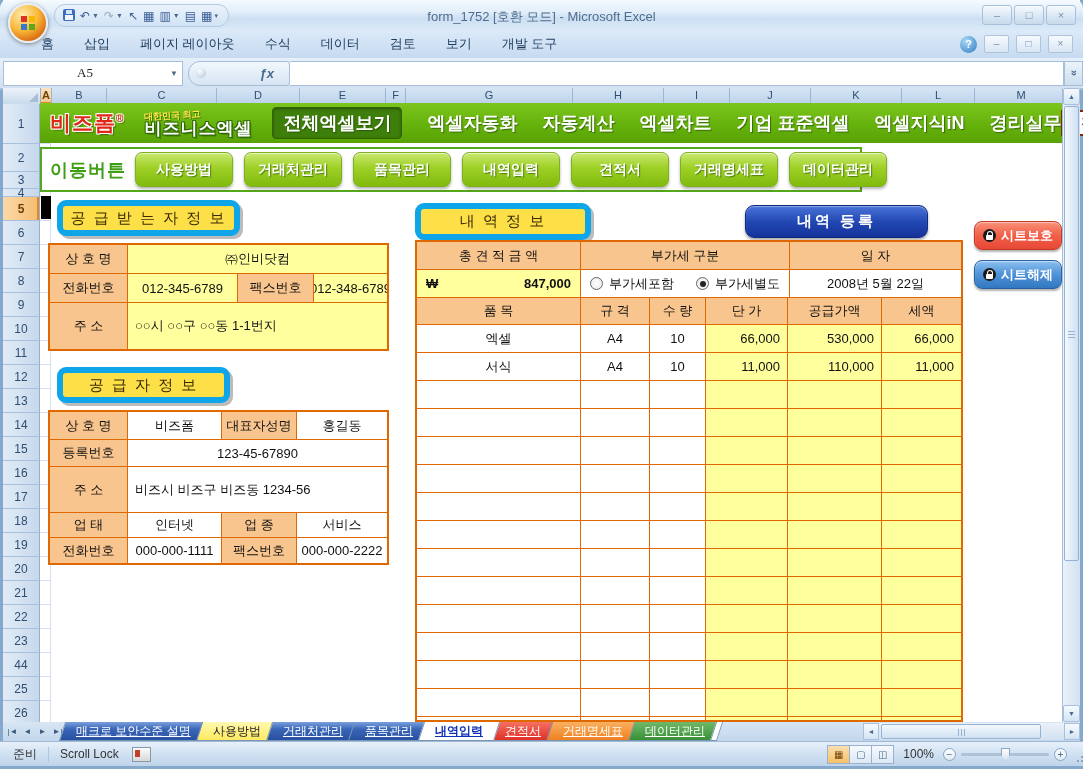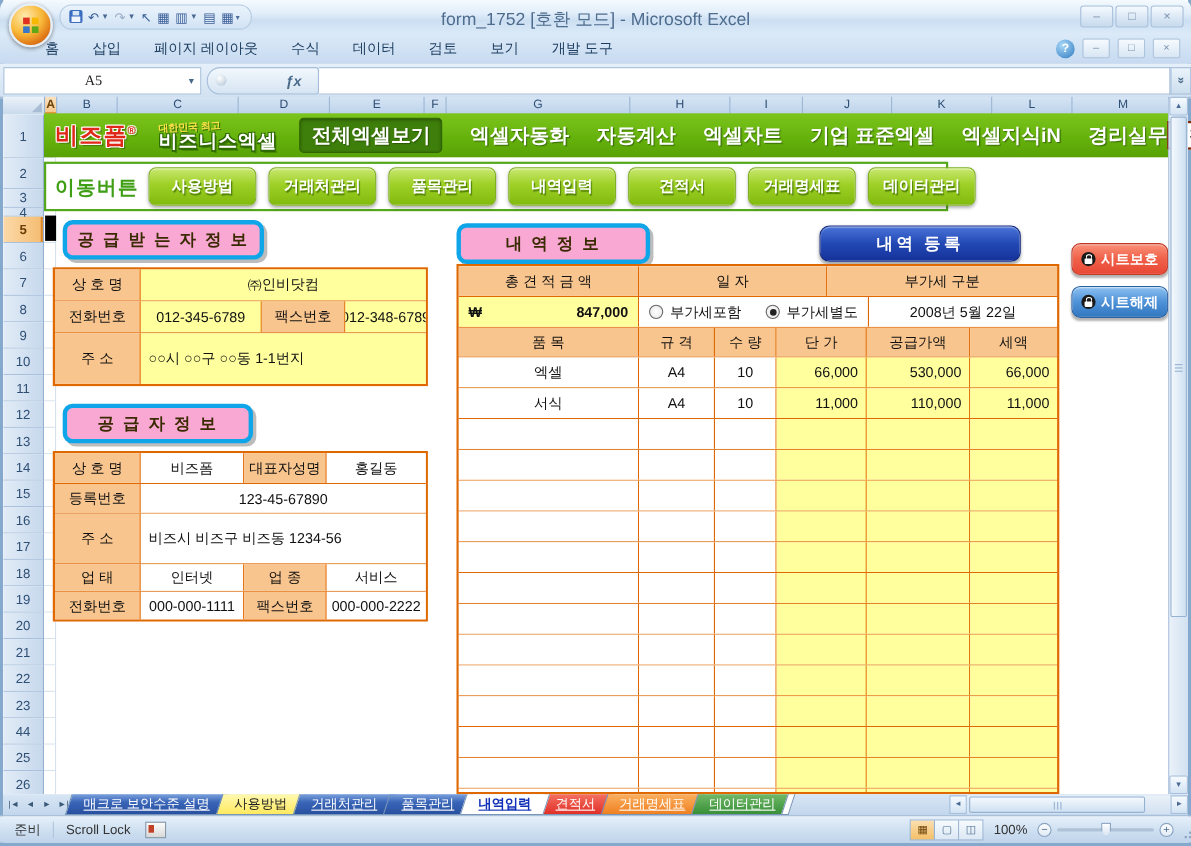--- a/index.html
+++ b/index.html
@@ -14,21 +14,21 @@
   .orb-emblem{position:absolute;left:11px;top:11px;width:6px;height:6px;background:#E03020;
     box-shadow:8px 0 0 #F8B800,0 8px 0 #3878C8,8px 8px 0 #60A818;}
   .qat{position:absolute;left:54px;top:4px;height:21px;display:flex;align-items:center;gap:5px;padding:0 10px 0 8px;
     background:linear-gradient(#EAF3FC,#D2E3F4);border:1px solid #B4CBE2;border-radius:11px;}
   .qicon{font-size:12px;color:#3A5E96;line-height:1;}
   .qicon.gray{color:#9AAEC4;}
   .qdd{font-size:7px;color:#4A6A94;margin-left:-3px;}
   .floppy{display:inline-block;width:12px;height:12px;background:#3A6CC0;border-radius:2px;position:relative;}
   .floppy::before{content:"";position:absolute;left:3px;top:1px;width:6px;height:4px;background:#D8E6F4;}
   .floppy::after{content:"";position:absolute;left:2px;top:6px;width:8px;height:5px;background:#F0F6FC;}
-  .title-text{position:absolute;left:120px;right:120px;top:8px;text-align:center;font-size:16px;color:#4E6C8E;
+  .title-text{position:absolute;left:120px;right:120px;top:8px;text-align:center;font-size:13px;color:#4E6C8E;
     white-space:nowrap;overflow:hidden;}
   .winbtns{position:absolute;right:7px;top:5px;display:flex;gap:2px;z-index:5;}
   .wbtn{width:28px;height:18px;background:linear-gradient(#F6FAFE,#D8E6F4 60%,#C8DAEC);border:1px solid #A8C0DA;
     border-radius:3px;color:#7A92AC;font-size:11px;display:flex;align-items:center;justify-content:center;line-height:1;}
   
   .ribbonrow{position:absolute;left:0;top:30px;width:100%;height:28px;
     background:linear-gradient(#DCEAF8,#C6DAF0);border-bottom:1px solid #A6BEDA;}
   .rtabs{position:absolute;left:26px;top:0;height:28px;display:flex;align-items:center;}
   .rtab{padding:0 15px;font-size:13px;color:#1E3E60;height:100%;display:flex;align-items:center;}
   .ribbon-right{position:absolute;right:10px;top:5px;display:flex;gap:7px;align-items:center;}
@@ -91,22 +91,22 @@
   .btnrow{position:absolute;left:40px;top:147px;width:822px;height:45px;background:#fff;border:2px solid #54A81C;
     display:flex;align-items:center;box-sizing:border-box;}
   .mv-label{font-size:18px;font-weight:bold;color:#3E9E14;margin:0 9px 0 8px;letter-spacing:1px;white-space:nowrap;}
   .mvbtn{width:96px;height:33px;margin-right:11px;border-radius:7px;flex:none;
     background:linear-gradient(#C9E870,#9ED026 45%,#82BA0E);border:1px solid #7EB020;color:#fff;font-size:14px;
     font-weight:bold;display:flex;align-items:center;justify-content:center;text-shadow:1px 1px 1px #4E7E08;
     box-shadow:0 2px 3px rgba(0,0,0,.3), inset 0 1px 0 rgba(255,255,255,.55);}
   
   .a5marker{position:absolute;left:41px;top:196px;width:10px;height:23px;background:#000;}
   
-  .ftitle{position:absolute;background:#f9a8d4;border:4px solid #0ea5e9;border-radius:9px;
-    box-shadow:3px 3px 0 #BCBCBC;font-size:15px;font-weight:bold;color:#3A2A00;letter-spacing:2px;
+  .ftitle{position:absolute;background:#fde047;border:6px solid #0ea5e9;border-radius:9px;
+    box-shadow:3px 3px 0 #BCBCBC;font-size:15px;font-weight:normal;color:#3A2A00;letter-spacing:2px;
     display:flex;align-items:center;justify-content:center;box-sizing:border-box;}
   
   .otable{position:absolute;border:2px solid #E06800;background:#fff;}
   .tr{display:flex;border-bottom:1px solid #E06800;}
   .tr:last-child{border-bottom:none;}
   .tr>div{border-right:1px solid #E06800;display:flex;align-items:center;justify-content:center;
     font-size:13px;color:#111;box-sizing:border-box;overflow:hidden;white-space:nowrap;}
   .tr>div:last-child{border-right:none;}
   .lbl{background:#F9C58E;}
   .val-y{background:#FFFF9E;}
@@ -430,22 +430,22 @@
     <span>시트보호</span>
   </div>
   <div class="sheetbtn" id="unprotect">
     <span class="lockbadge"></span>
     <span>시트해제</span>
   </div>
 
   <div class="dtable">
     <div class="tr r27">
       <div class="lbl dw1">총 견 적 금 액</div>
+      <div class="lbl dw2">부가세 구분</div>
       <div class="lbl flex1">일       자</div>
-      <div class="lbl dw2">부가세 구분</div>
     </div>
     <div class="tr r27">
       <div class="val-y dw1 money">
         <span>₩</span>
         <span>847,000</span>
       </div>
       <div class="val-w dw2 vatcell">
         <span class="radio"></span>
         <span>부가세포함</span>
         <span class="radio sel vat2gap"></span>

